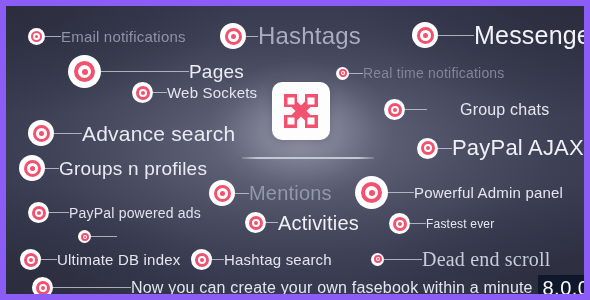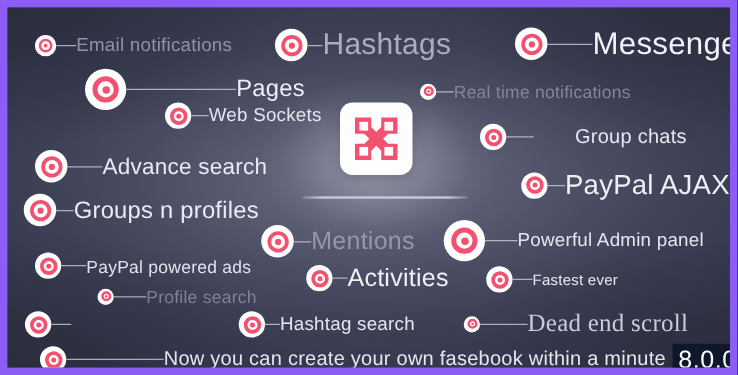--- a/index.html
+++ b/index.html
@@ -209,21 +209,21 @@
     <span class="label" style="font-size:16px;color:#e6e8f0;margin-left:33px;">Group chats</span>
   </div>
 
   <div class="node sz-l" style="left:22px;top:114px;">
     <span class="bullseye">
         <span class="ring">
           <span class="dot"></span>
         </span>
       </span>
     <span class="connector" style="width:28px;"></span>
-    <span class="label" style="font-size:18px;color:#e9ebf3;">Advance search</span>
+    <span class="label" style="font-size:21px;color:#e9ebf3;">Advance search</span>
   </div>
 
   <div class="node sz-m" style="left:411px;top:131px;">
     <span class="bullseye">
         <span class="ring">
           <span class="dot"></span>
         </span>
       </span>
     <span class="connector" style="width:14px;"></span>
     <span class="label" style="font-size:22px;color:#eef0f6;">PayPal AJAX</span>
@@ -289,30 +289,30 @@
     <span class="label" style="font-size:12px;color:#e6e8f0;">Fastest ever</span>
   </div>
 
   <div class="node sz-xs" style="left:72px;top:224px;">
     <span class="bullseye">
         <span class="ring">
           <span class="dot"></span>
         </span>
       </span>
     <span class="connector" style="width:26px;"></span>
-    <span class="label" style="font-size:14px;color:#7e8296;">Profile search</span>
   </div>
 
   <div class="node sz-m" style="left:14px;top:243px;">
     <span class="bullseye">
         <span class="ring">
           <span class="dot"></span>
         </span>
       </span>
     <span class="connector" style="width:16px;"></span>
+    <span class="label" style="font-size:15px;color:#e4e6ef;">Ultimate DB index</span>
   </div>
 
   <div class="node sz-m" style="left:185px;top:243px;">
     <span class="bullseye">
         <span class="ring">
           <span class="dot"></span>
         </span>
       </span>
     <span class="connector" style="width:12px;"></span>
     <span class="label" style="font-size:15px;color:#e4e6ef;">Hashtag search</span>

